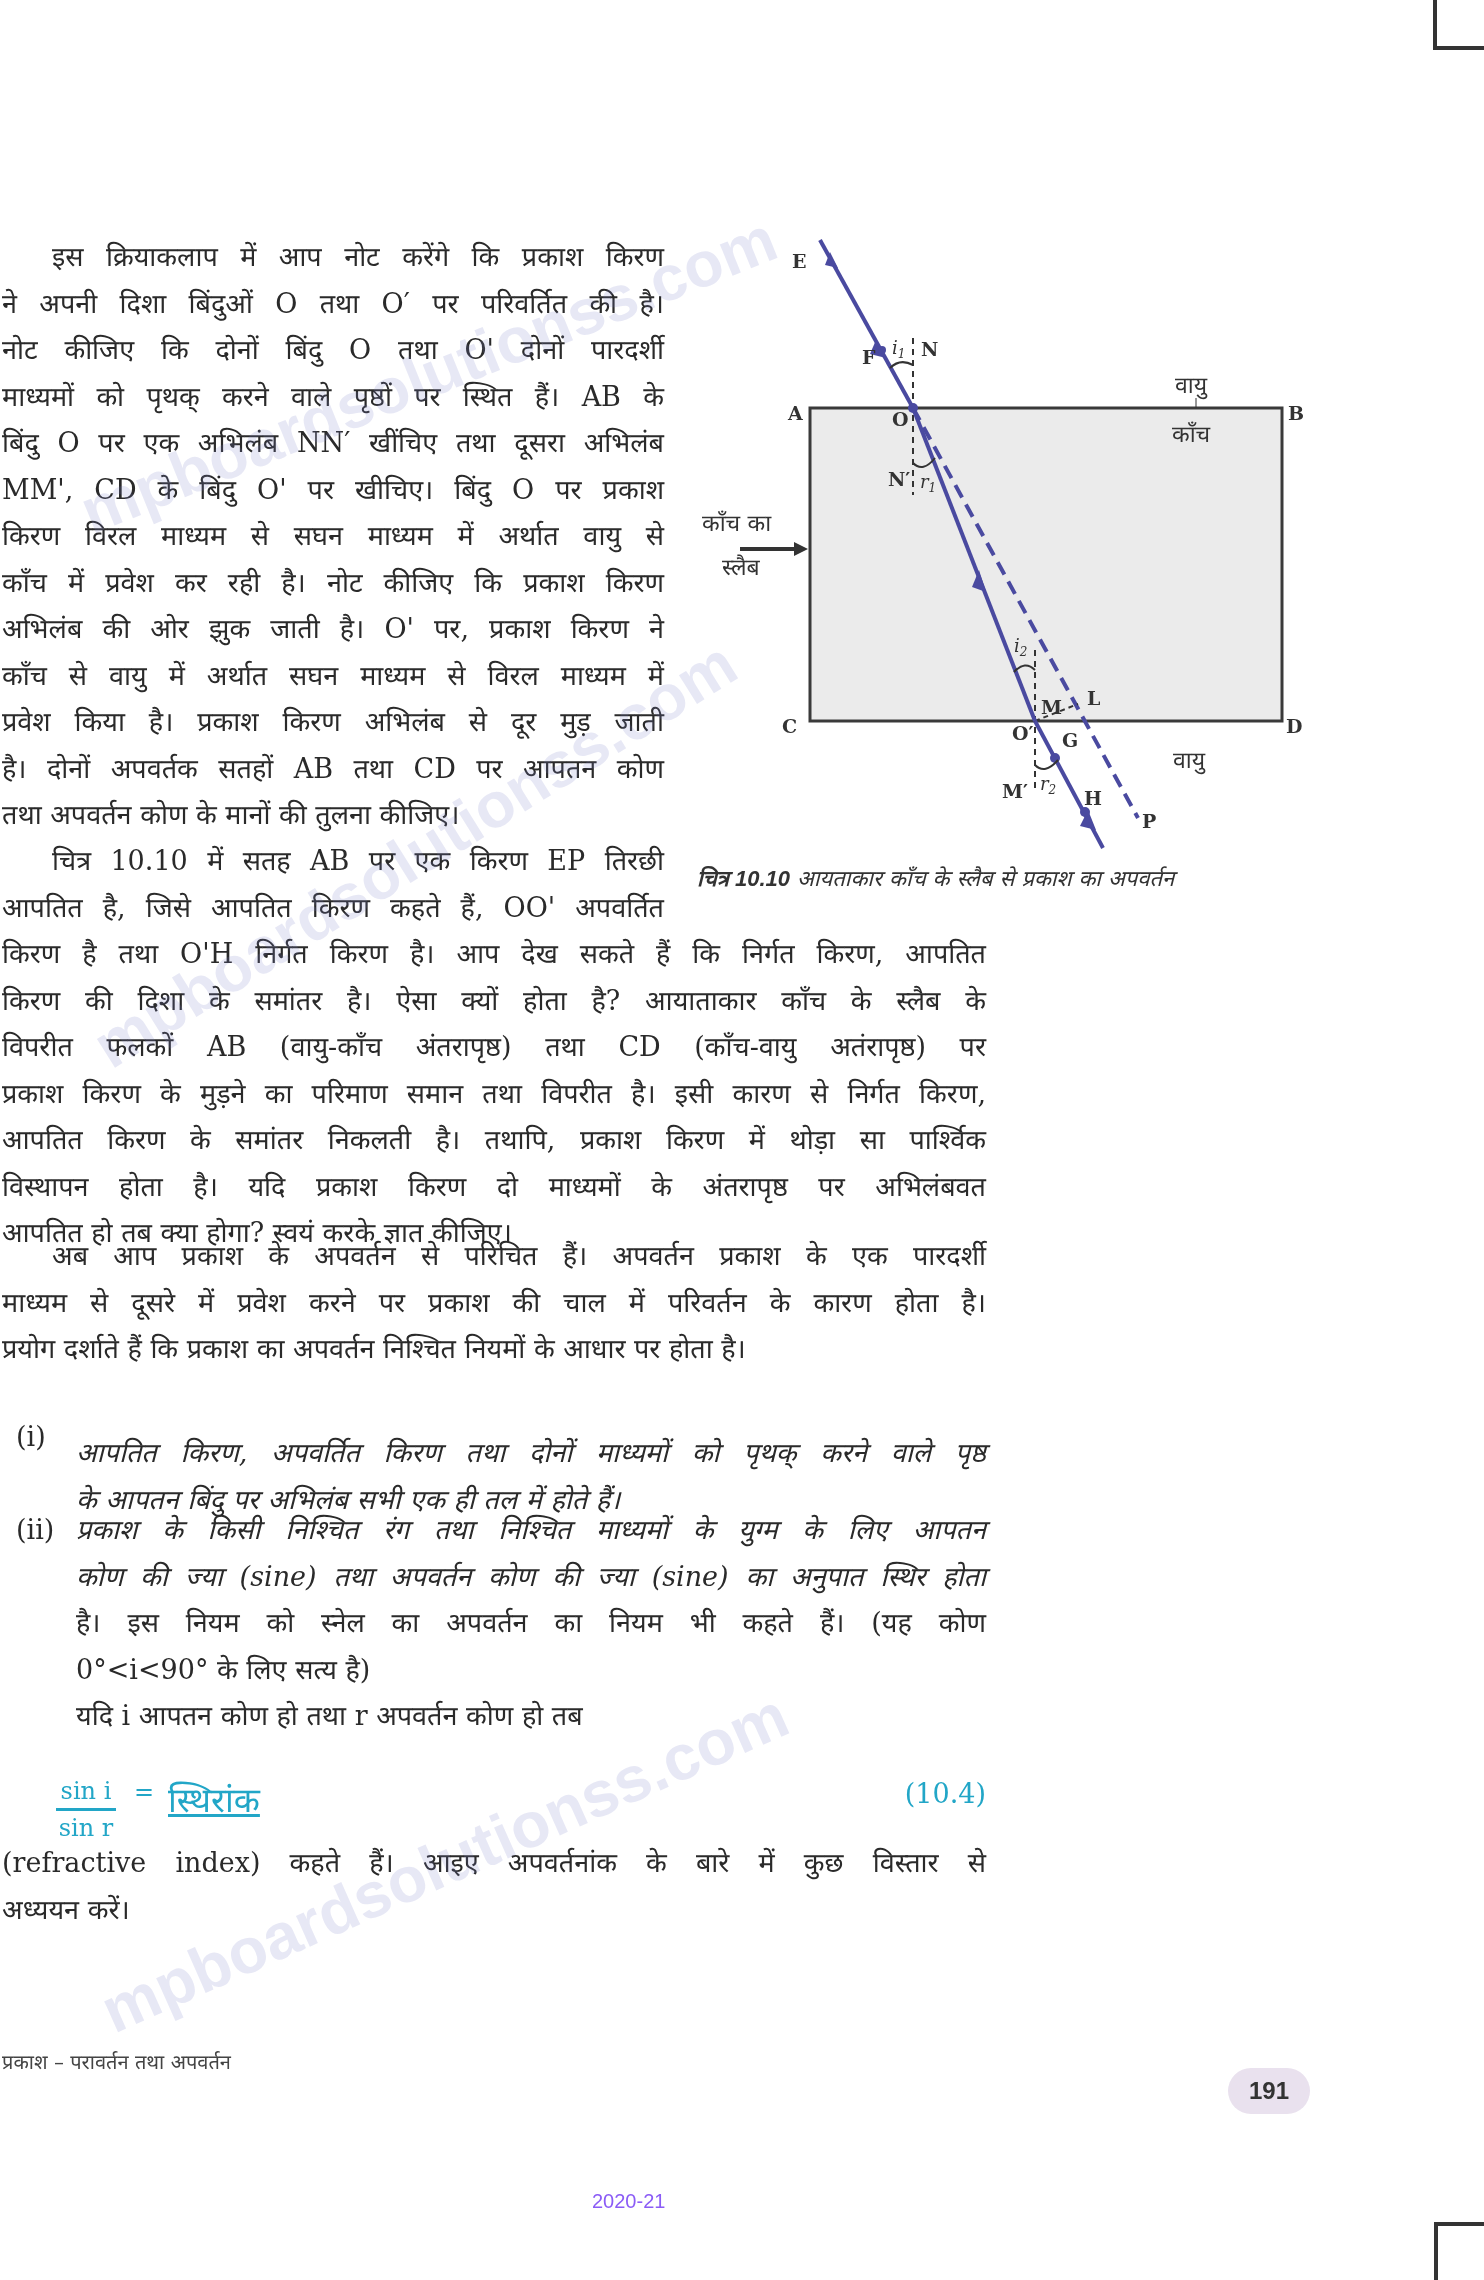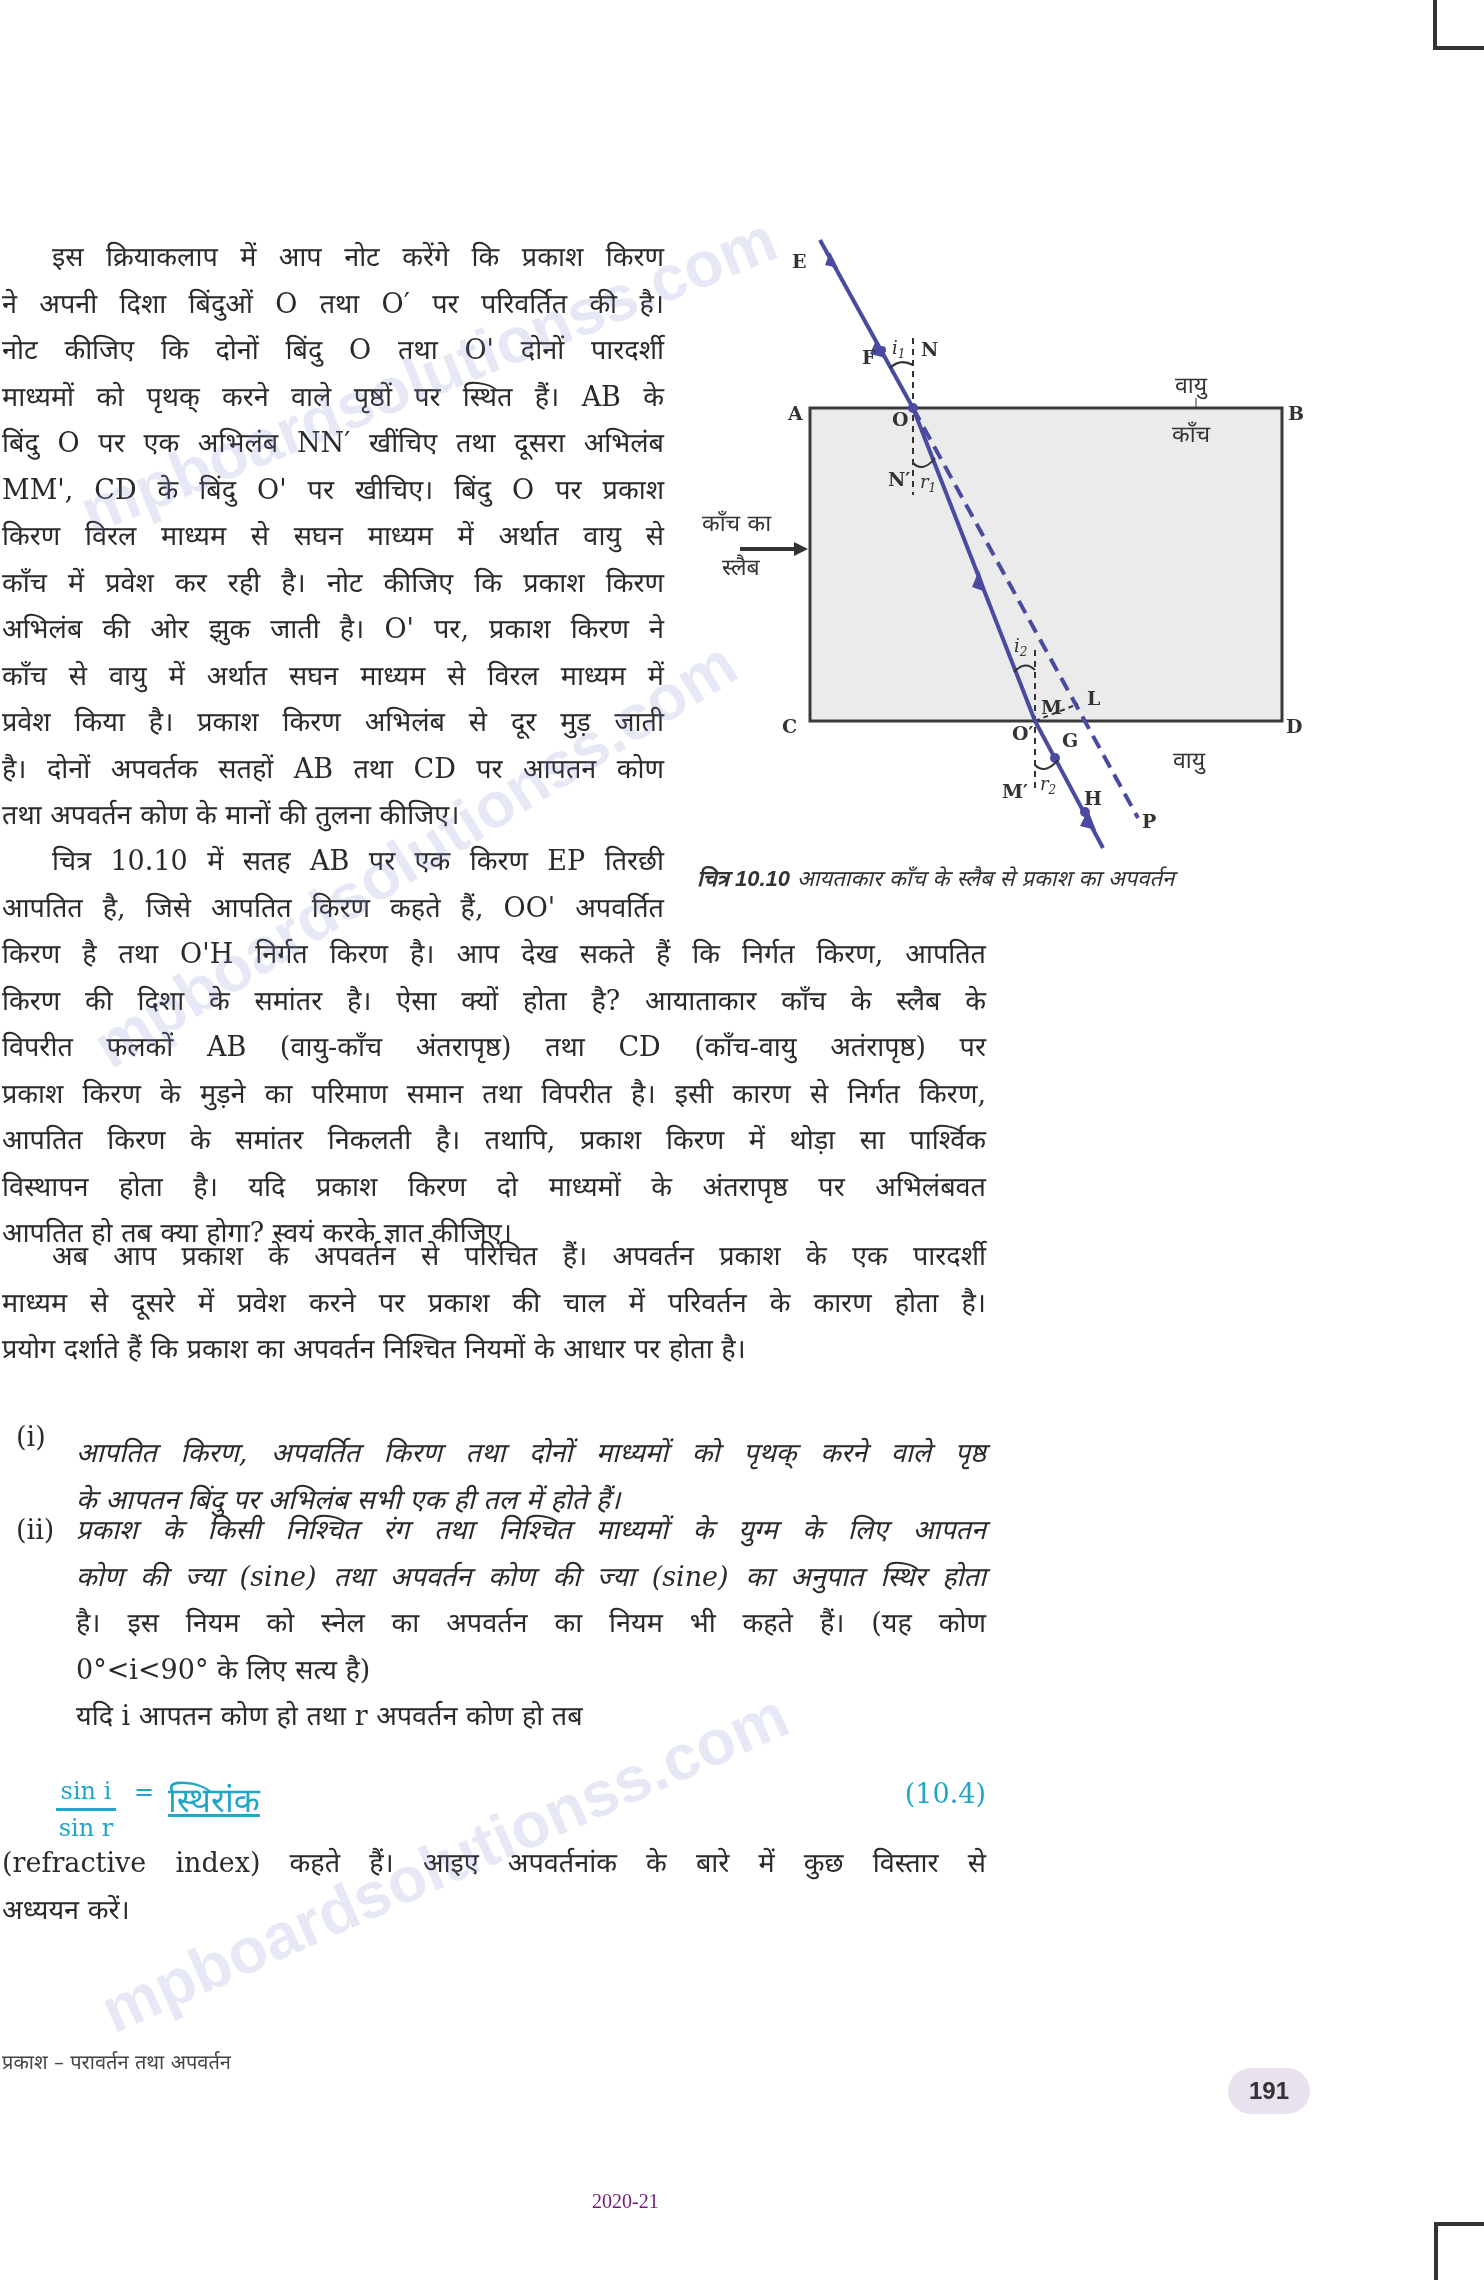--- a/index.html
+++ b/index.html
@@ -37,22 +37,22 @@
   .figure { position:absolute; left:680px; top:230px; width:650px; height:640px; }
   .fig-caption { position:absolute; left:697px; top:862px; width:620px; font-size:22px;
     font-style:italic; color:#333; white-space:nowrap; }
   .fig-caption .label { font-weight:bold; font-family:"Liberation Sans", sans-serif; }
 
   .footer-title { position:absolute; left:2px; top:2048px; font-size:20px; color:#444;
     font-family:"DejaVu Sans", sans-serif; }
   .page-badge { position:absolute; left:1228px; top:2040px; width:82px; height:46px;
     border-radius:23px; background:#e9e1ee; text-align:center; line-height:46px;
     font-family:"Liberation Sans", sans-serif; font-weight:bold; font-size:24px; color:#333;margin-top:28px; }
-  .year { position:absolute; left:592px; top:2190px; font-size:20px; color:#701a75;
-    font-family:Liberation Serif, serif; }
+  .year { position:absolute; left:592px; top:2190px; font-size:20px; color:#8b5cf6;
+    font-family:Liberation Sans, sans-serif; }
 
   .watermark { position:absolute; color:rgba(120,130,200,0.18); font-family:"Liberation Sans", sans-serif;
     font-weight:bold; font-size:64px; white-space:nowrap; pointer-events:none; transform-origin:left top; }
 </style>
 </head>
 <body>
 
 <div class="corner-tr"></div>
 <div class="corner-br"></div>
 

